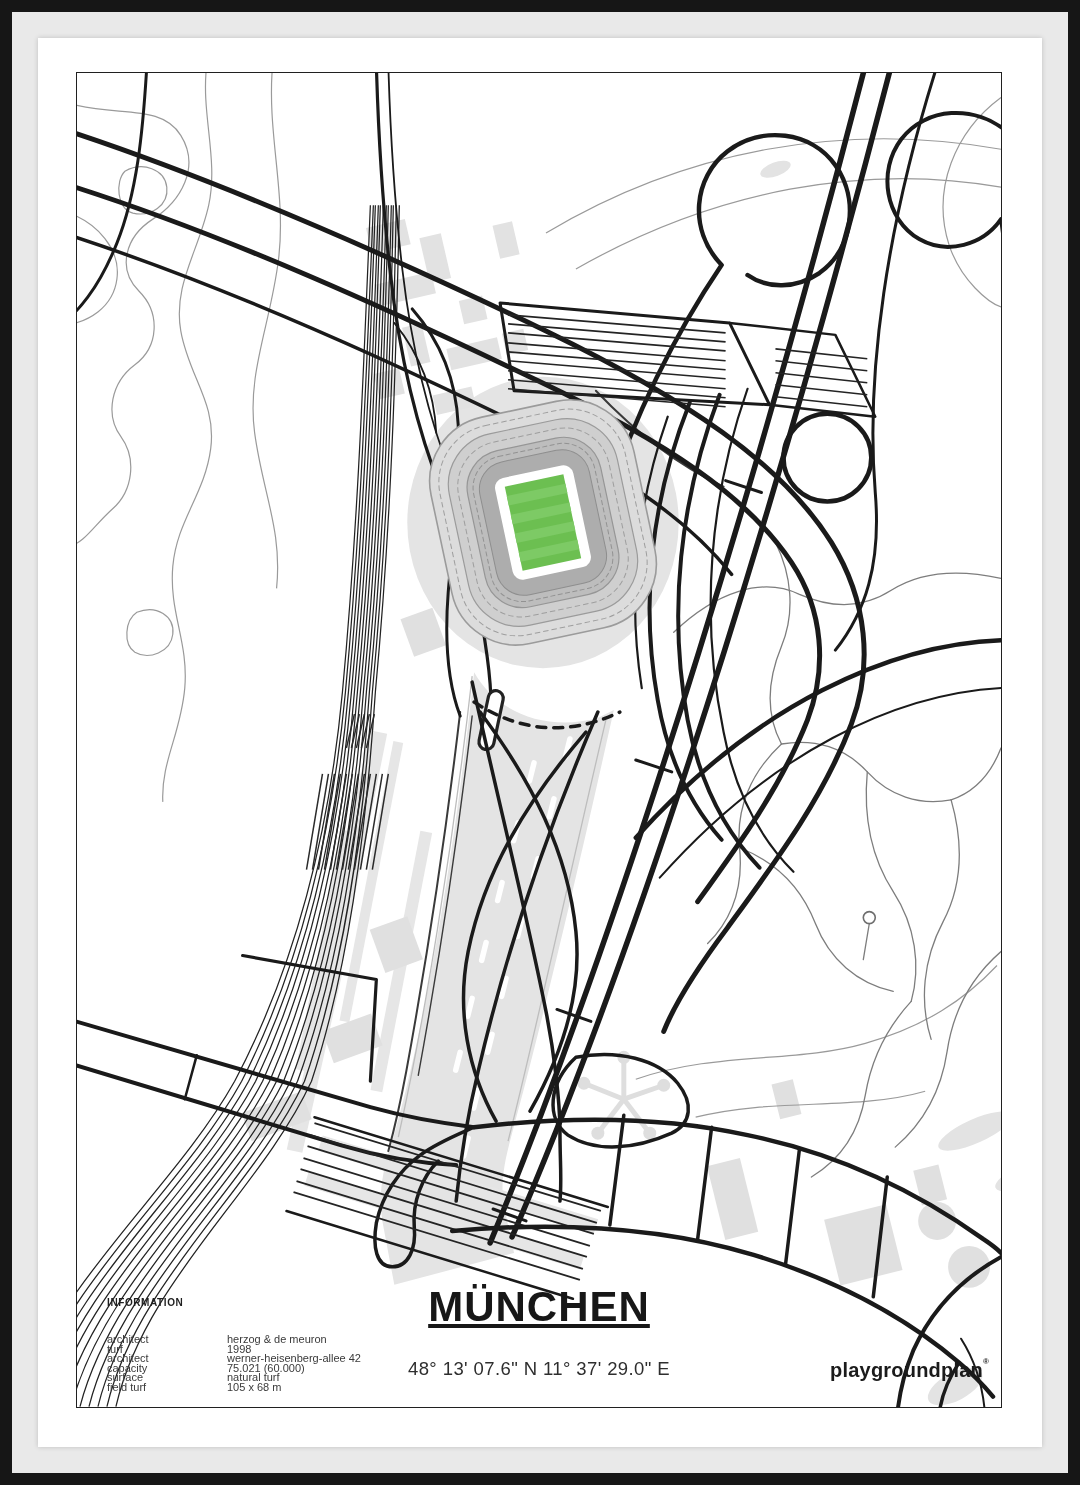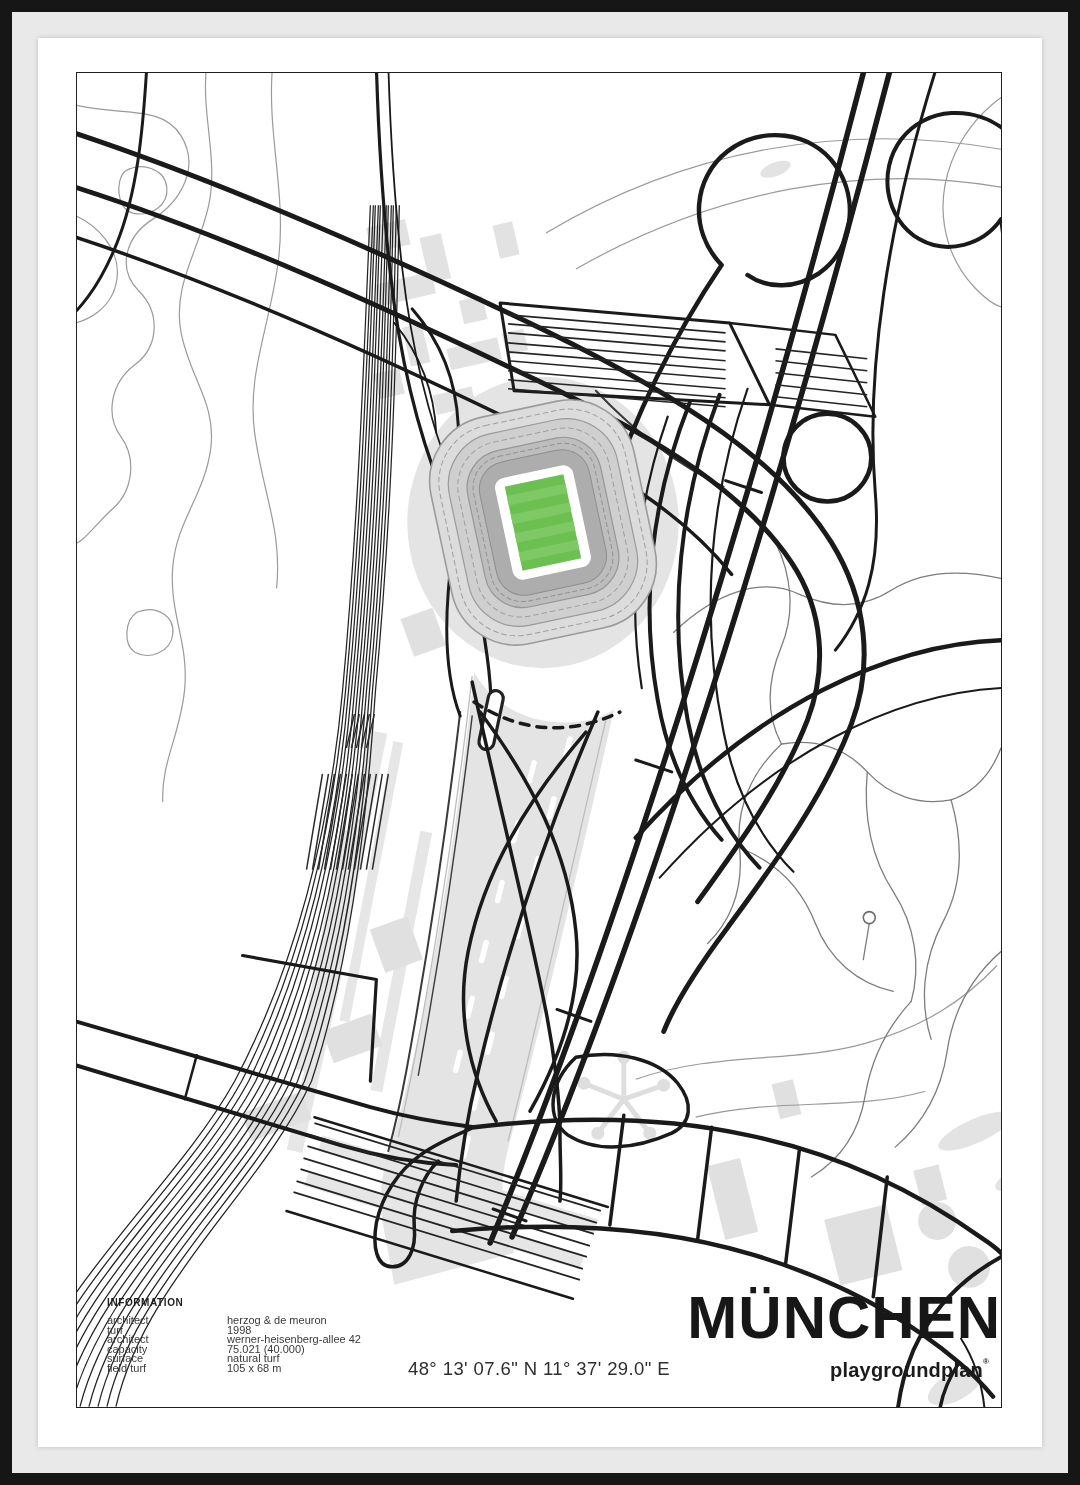--- a/index.html
+++ b/index.html
@@ -11,24 +11,24 @@
   body{background:var(--frame);font-family:"Liberation Sans","DejaVu Sans",sans-serif;position:relative;}
   .matte{position:absolute;left:12px;top:12px;right:12px;bottom:12px;background:var(--matte);}
   .poster{position:absolute;left:26px;top:26px;right:26px;bottom:26px;background:var(--paper);
           box-shadow:0 0 5px rgba(0,0,0,.18);}
   .map-frame{position:absolute;left:38px;top:34px;width:926px;height:1336px;
              border:1.6px solid #202020;}
   .map-frame svg{position:absolute;left:0;top:0;width:100%;height:100%;display:block;}
 
   
   .info-block{position:absolute;left:30px;top:1224px;width:260px;color:#2b2b2b;}
-  .info-heading{font-size:10px;font-weight:bold;letter-spacing:.6px;color:#1f1f1f;margin-bottom:8px;}
+  .info-heading{font-size:10px;font-weight:bold;letter-spacing:.6px;color:#1f1f1f;margin-bottom:27px;}
   .info-row{display:grid;grid-template-columns:76px auto;font-size:11px;line-height:9.6px;color:#3a3a3a;gap:44px;}
-  .title{position:absolute;left:0;right:0;top:1210px;text-align:right;
-         font-size:60px;font-weight:bold;letter-spacing:1px;color:#171717;}
+  .title{position:absolute;left:0;right:0;top:1210px;text-align:center;
+         font-size:42px;font-weight:bold;letter-spacing:1px;color:#171717;text-decoration:underline;}
   .coords{position:absolute;left:0;right:0;top:1285px;text-align:center;
           font-size:18.5px;letter-spacing:.4px;color:#2e2e2e;}
   .brand{position:absolute;right:12px;top:1284px;font-size:20px;font-weight:bold;
          letter-spacing:.2px;color:#1b1b1b;text-align:right;}
   .brand sup{font-size:8px;vertical-align:13px;font-weight:bold;}
 
   
   .rd{stroke:var(--line);fill:none;stroke-linecap:round;stroke-linejoin:round;}
   .thin{stroke:#3a3a3a;fill:none;stroke-linecap:round;}
   .ct{stroke:#9a9a9a;fill:none;stroke-width:1.2;}
@@ -344,21 +344,21 @@
         <div class="info-row">
           <span>turf</span>
           <span>1998</span>
         </div>
         <div class="info-row">
           <span>architect</span>
           <span>werner-heisenberg-allee 42</span>
         </div>
         <div class="info-row">
           <span>capacity</span>
-          <span>75.021 (40.000)</span>
+          <span>75.021 (60.000)</span>
         </div>
         <div class="info-row">
           <span>surface</span>
           <span>natural turf</span>
         </div>
         <div class="info-row">
           <span>field turf</span>
           <span>105 x 68 m</span>
         </div>
       </div>

